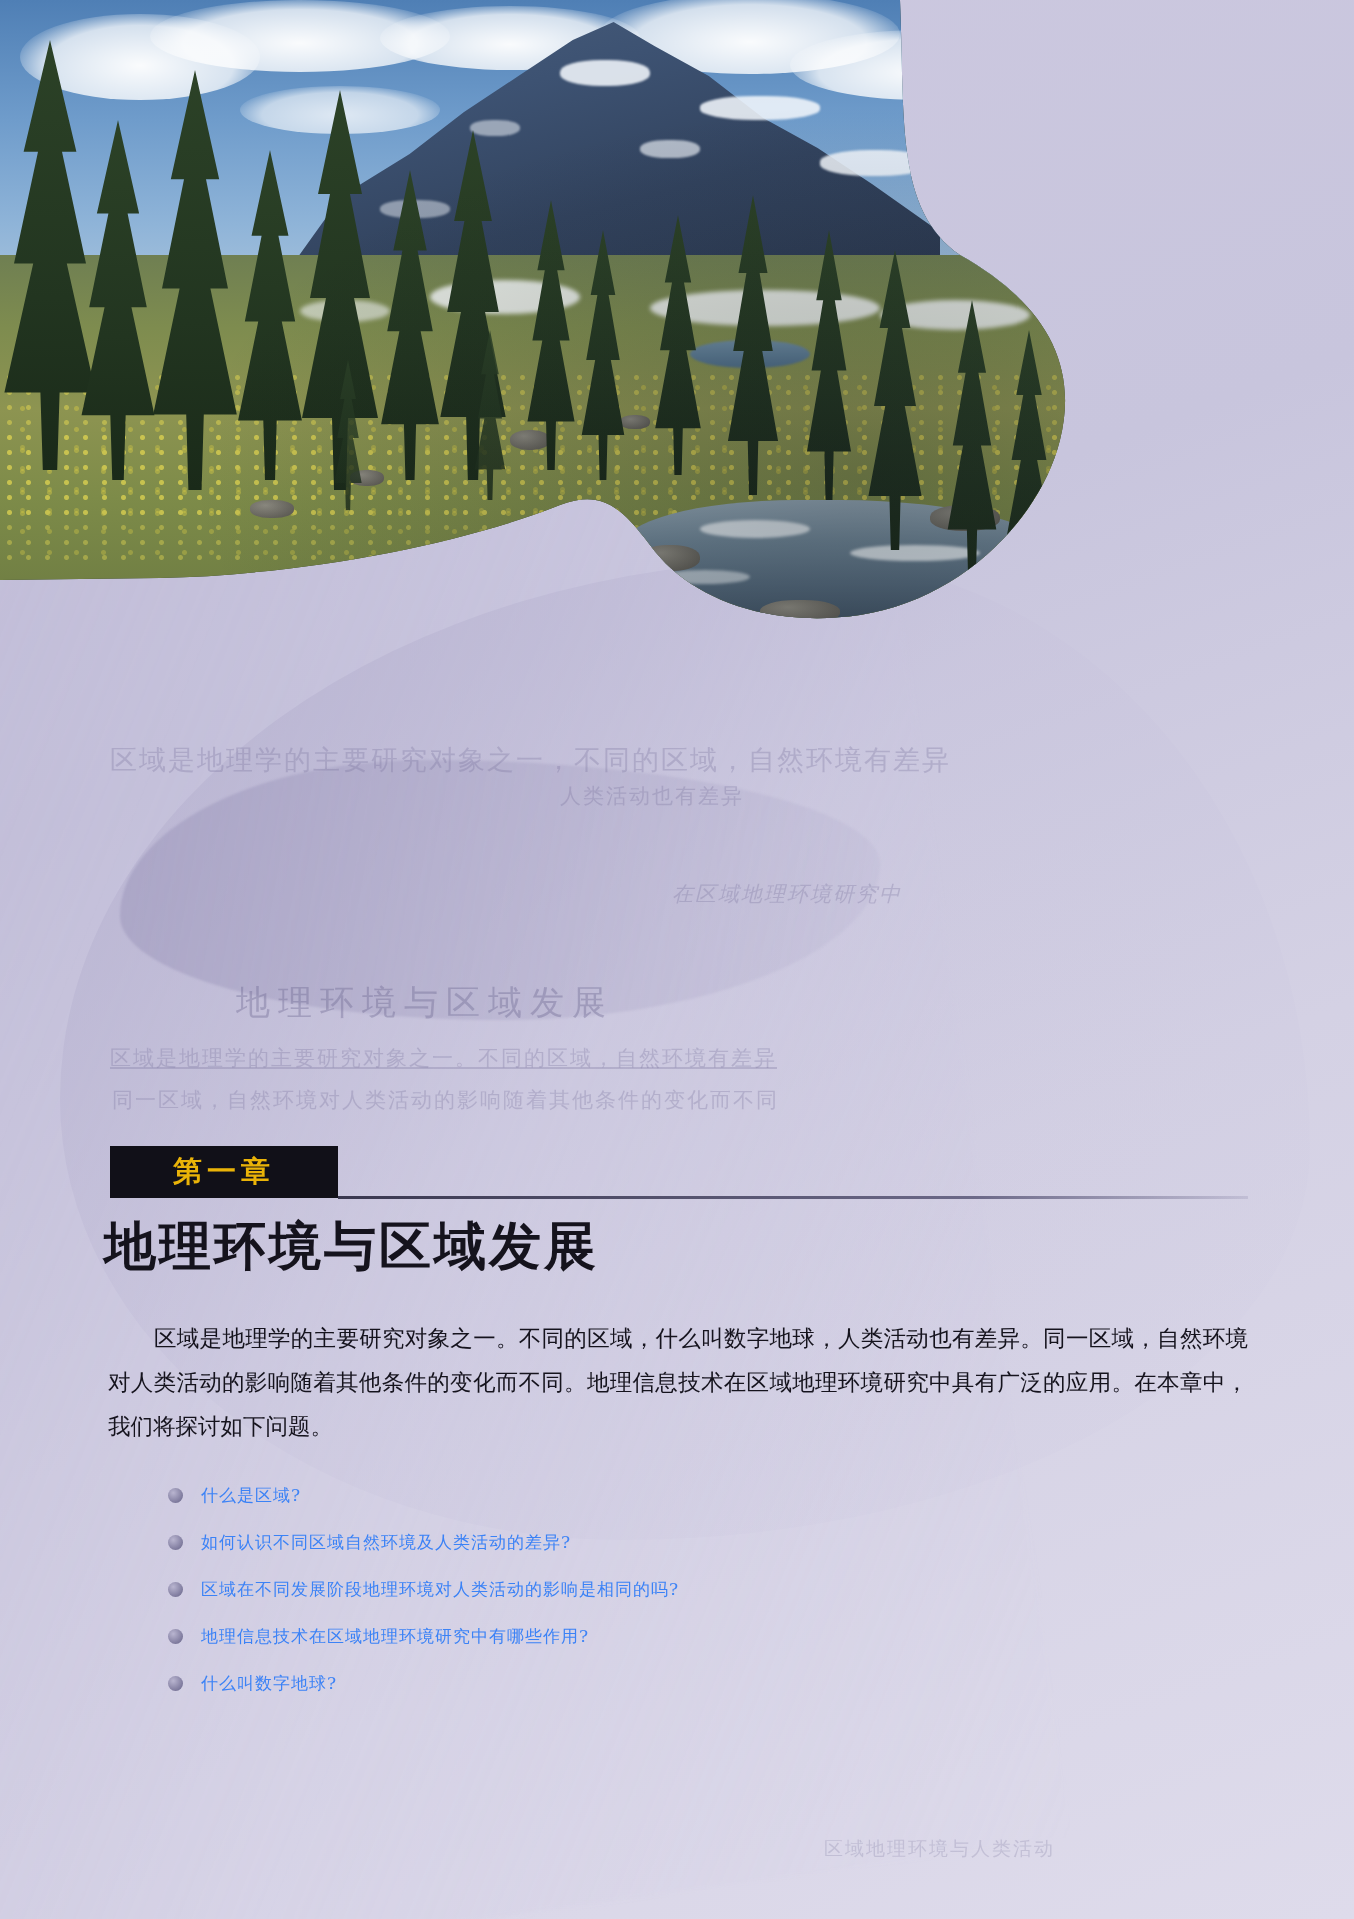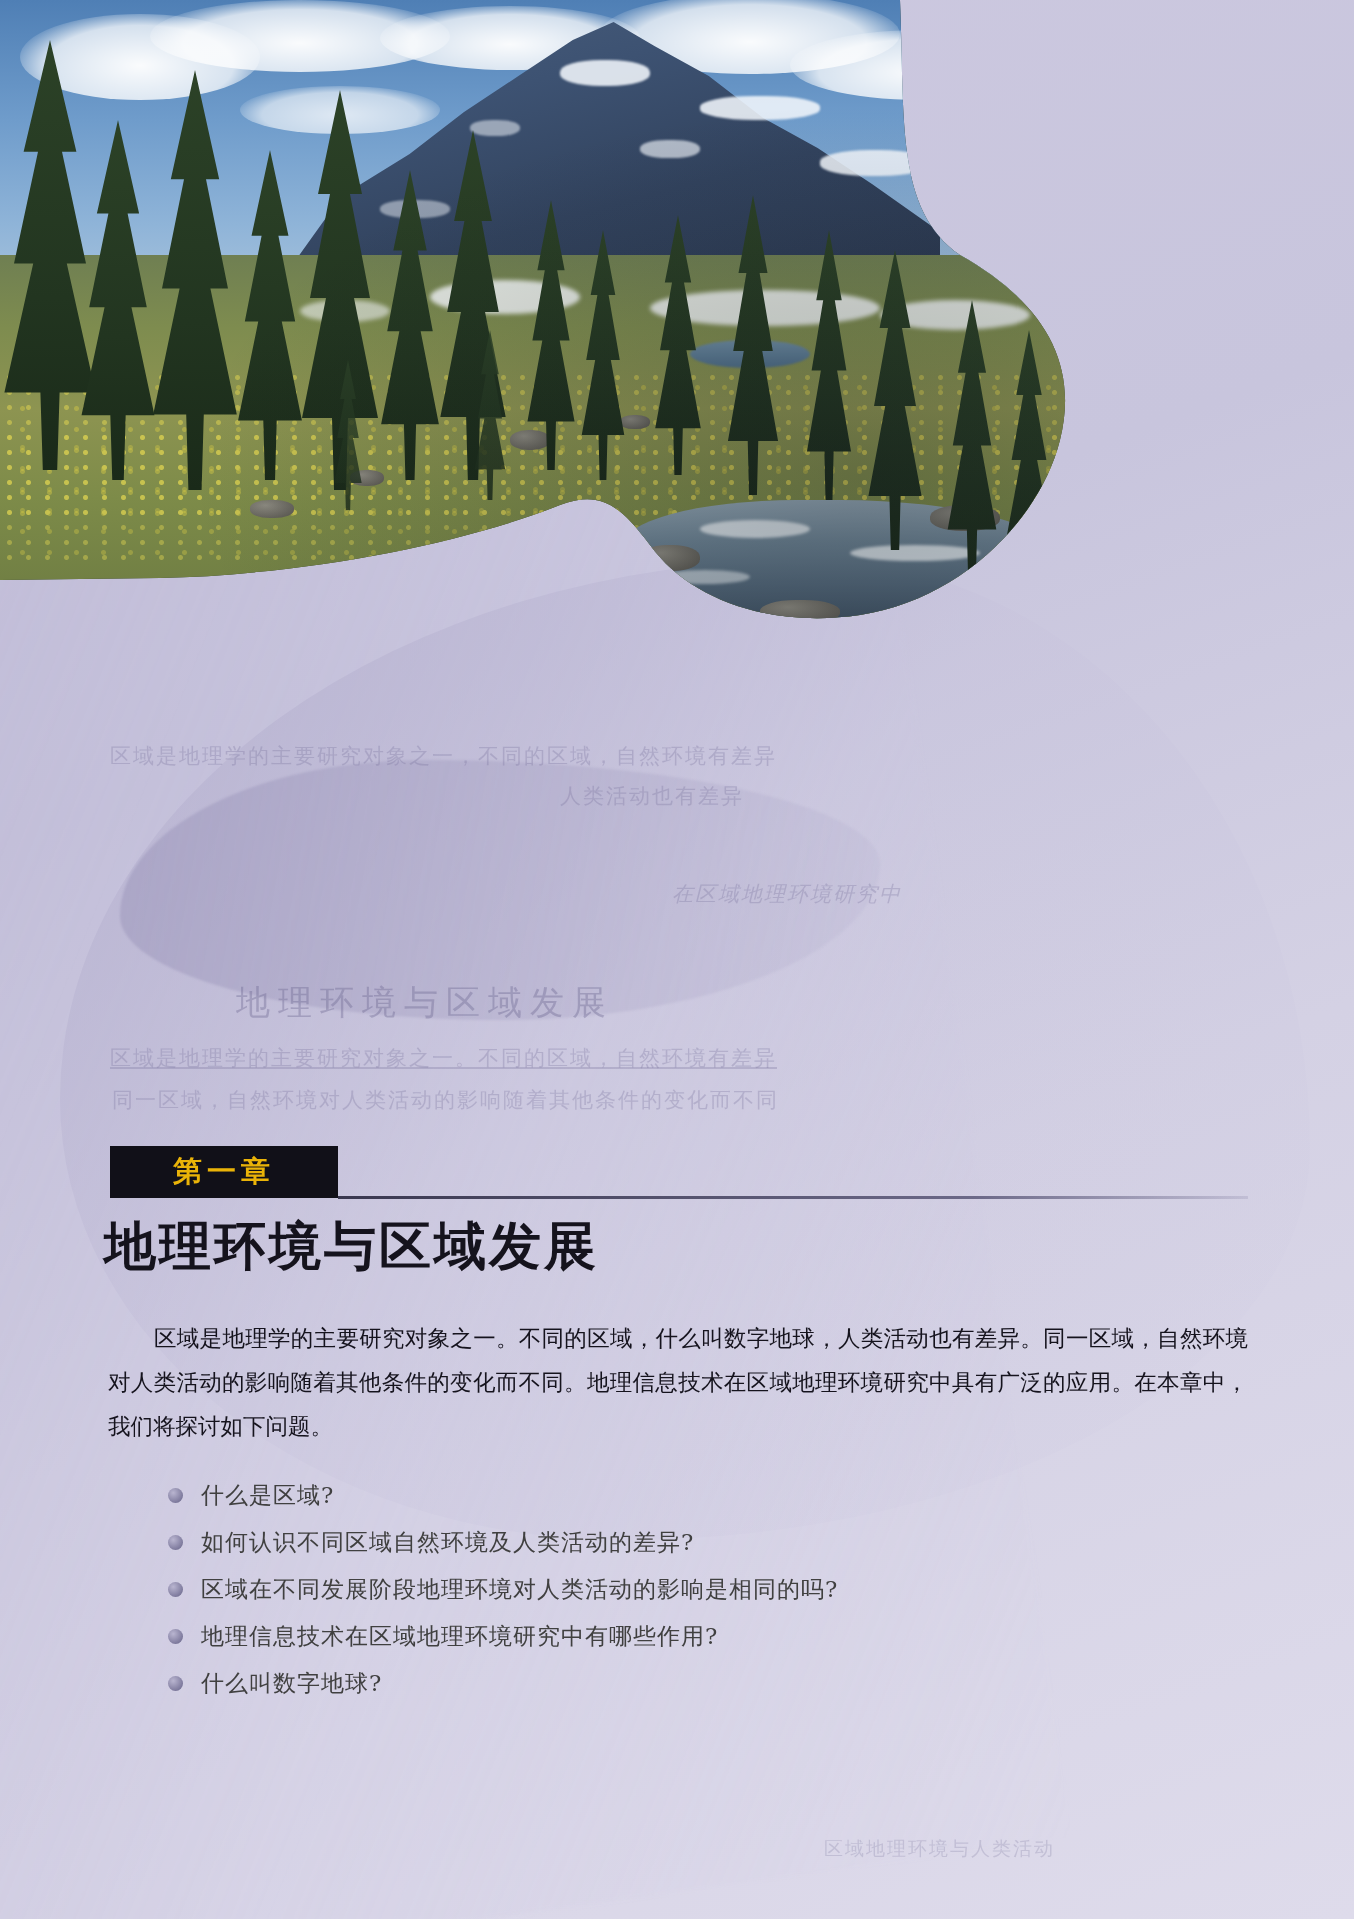--- a/index.html
+++ b/index.html
@@ -215,37 +215,37 @@
   .q-bullet {
     width: 15px; height: 15px;
     border-radius: 50%;
     background: radial-gradient(circle at 35% 32%, #b9b5d0, #7e7a9d 70%, #5d5a7c 100%);
     margin-top: 8px;
     margin-right: 18px;
     flex: 0 0 auto;
   }
   .q-text {
     font-family: "DejaVu Serif", serif;
-    font-size: 23px;
-    color: #404040;
+    font-size: 17px;
+    color: #3b82f6;
     letter-spacing: 1px;
     line-height: 30px;
   }
 </style>
 </head>
 <body>
 
 <div class="page">
 
   <div class="bg-base"></div>
   <div class="bg-sheen"></div>
   <div class="bg-swoosh"></div>
   <div class="bg-dark-patch"></div>
 
-  <div class="ghost-text" style="left:110px; top:742px; font-size:21px;">区域是地理学的主要研究对象之一，不同的区域，自然环境有差异</div>
+  <div class="ghost-text" style="left:110px; top:742px; font-size:27px;">区域是地理学的主要研究对象之一，不同的区域，自然环境有差异</div>
   <div class="ghost-text" style="left:560px; top:782px; font-size:21px;">人类活动也有差异</div>
   <div class="ghost-text" style="left:672px; top:880px; font-size:21px;font-style:italic;">在区域地理环境研究中</div>
   <div class="ghost-text" style="left:236px; top:980px; font-size:34px; letter-spacing:8px; color:rgba(108,102,145,0.38);">地理环境与区域发展</div>
   <div class="ghost-text" style="left:110px; top:1044px; font-size:21px;text-decoration:underline;">区域是地理学的主要研究对象之一。不同的区域，自然环境有差异</div>
   <div class="ghost-text" style="left:112px; top:1086px; font-size:21px;">同一区域，自然环境对人类活动的影响随着其他条件的变化而不同</div>
   <div class="ghost-text" style="left:824px; top:1836px; font-size:19px; color:rgba(124,118,158,0.26);">区域地理环境与人类活动</div>
 
   <div class="photo-wrap">
     <div class="photo-shape">
       <div class="sky"></div>

